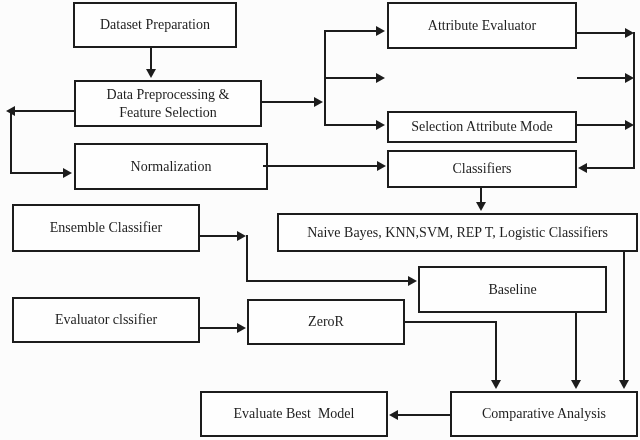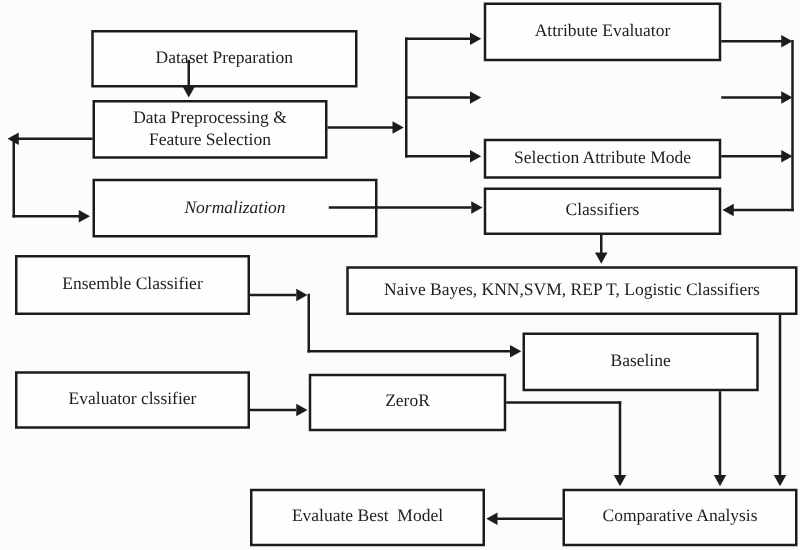--- a/index.html
+++ b/index.html
@@ -19,23 +19,23 @@
   .italic{}
   .hl,.vl{position:absolute;background:#1c1c1c;}
   .hl{height:2px;}
   .vl{width:2px;}
   .ah{position:absolute;width:0;height:0;}
   .ah.r{border-top:5px solid transparent;border-bottom:5px solid transparent;border-left:9px solid #1c1c1c;}
   .ah.l{border-top:5px solid transparent;border-bottom:5px solid transparent;border-right:9px solid #1c1c1c;}
   .ah.d{border-left:5px solid transparent;border-right:5px solid transparent;border-top:9px solid #1c1c1c;}
 
   
-  #b1{left:73px;top:2px;width:213px;height:46px;margin-top:22px;}
+  #b1{left:73px;top:2px;width:164px;height:46px;}
   #b2{left:74px;top:80px;width:188px;height:47px;}
-  #b3{left:74px;top:143px;width:228px;height:47px;font-style:italic;}
+  #b3{left:74px;top:143px;width:194px;height:47px;}
   #b4{left:387px;top:2px;width:190px;height:47px;}
   #b5{left:387px;top:63px;width:190px;height:32px;}
   #b6{left:387px;top:111px;width:190px;height:32px;}
   #b7{left:387px;top:150px;width:190px;height:38px;}
   #b8{left:277px;top:213px;width:361px;height:39px;}
   #b9{left:12px;top:204px;width:188px;height:48px;}
   #b10{left:418px;top:266px;width:189px;height:47px;}
   #b11{left:12px;top:297px;width:188px;height:46px;}
   #b12{left:247px;top:299px;width:158px;height:46px;}
   #b13{left:200px;top:391px;width:188px;height:46px;}

